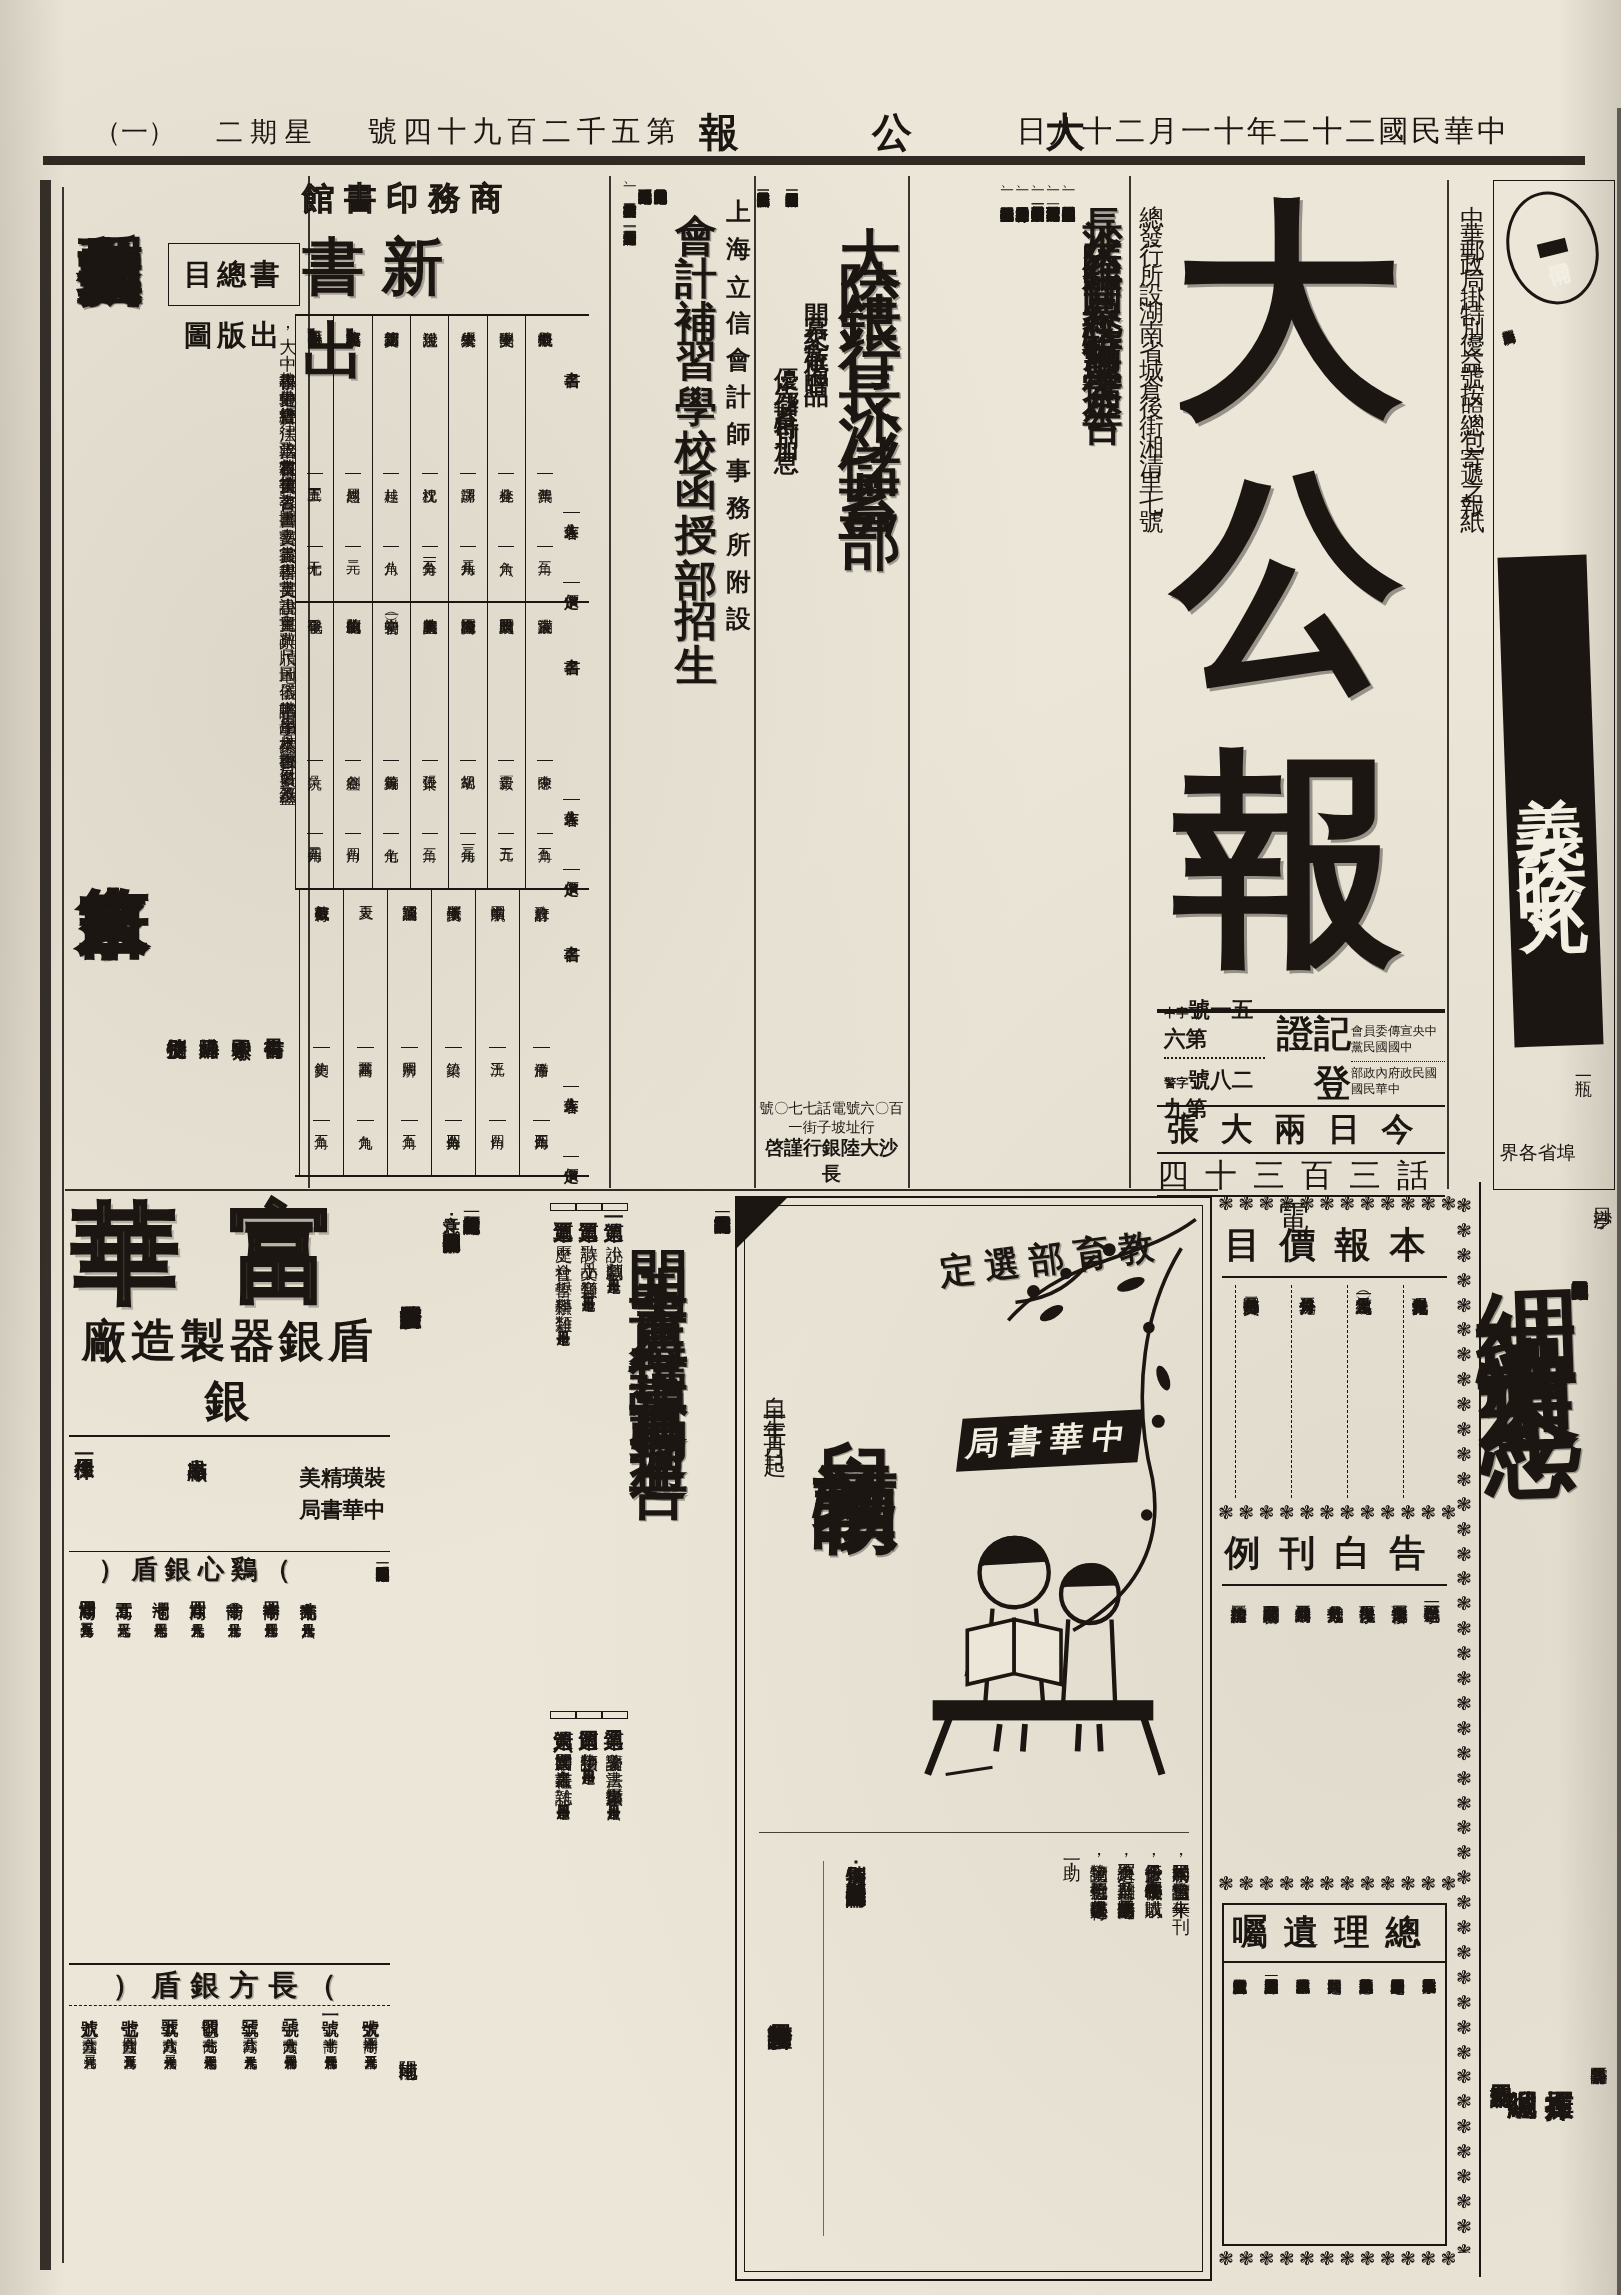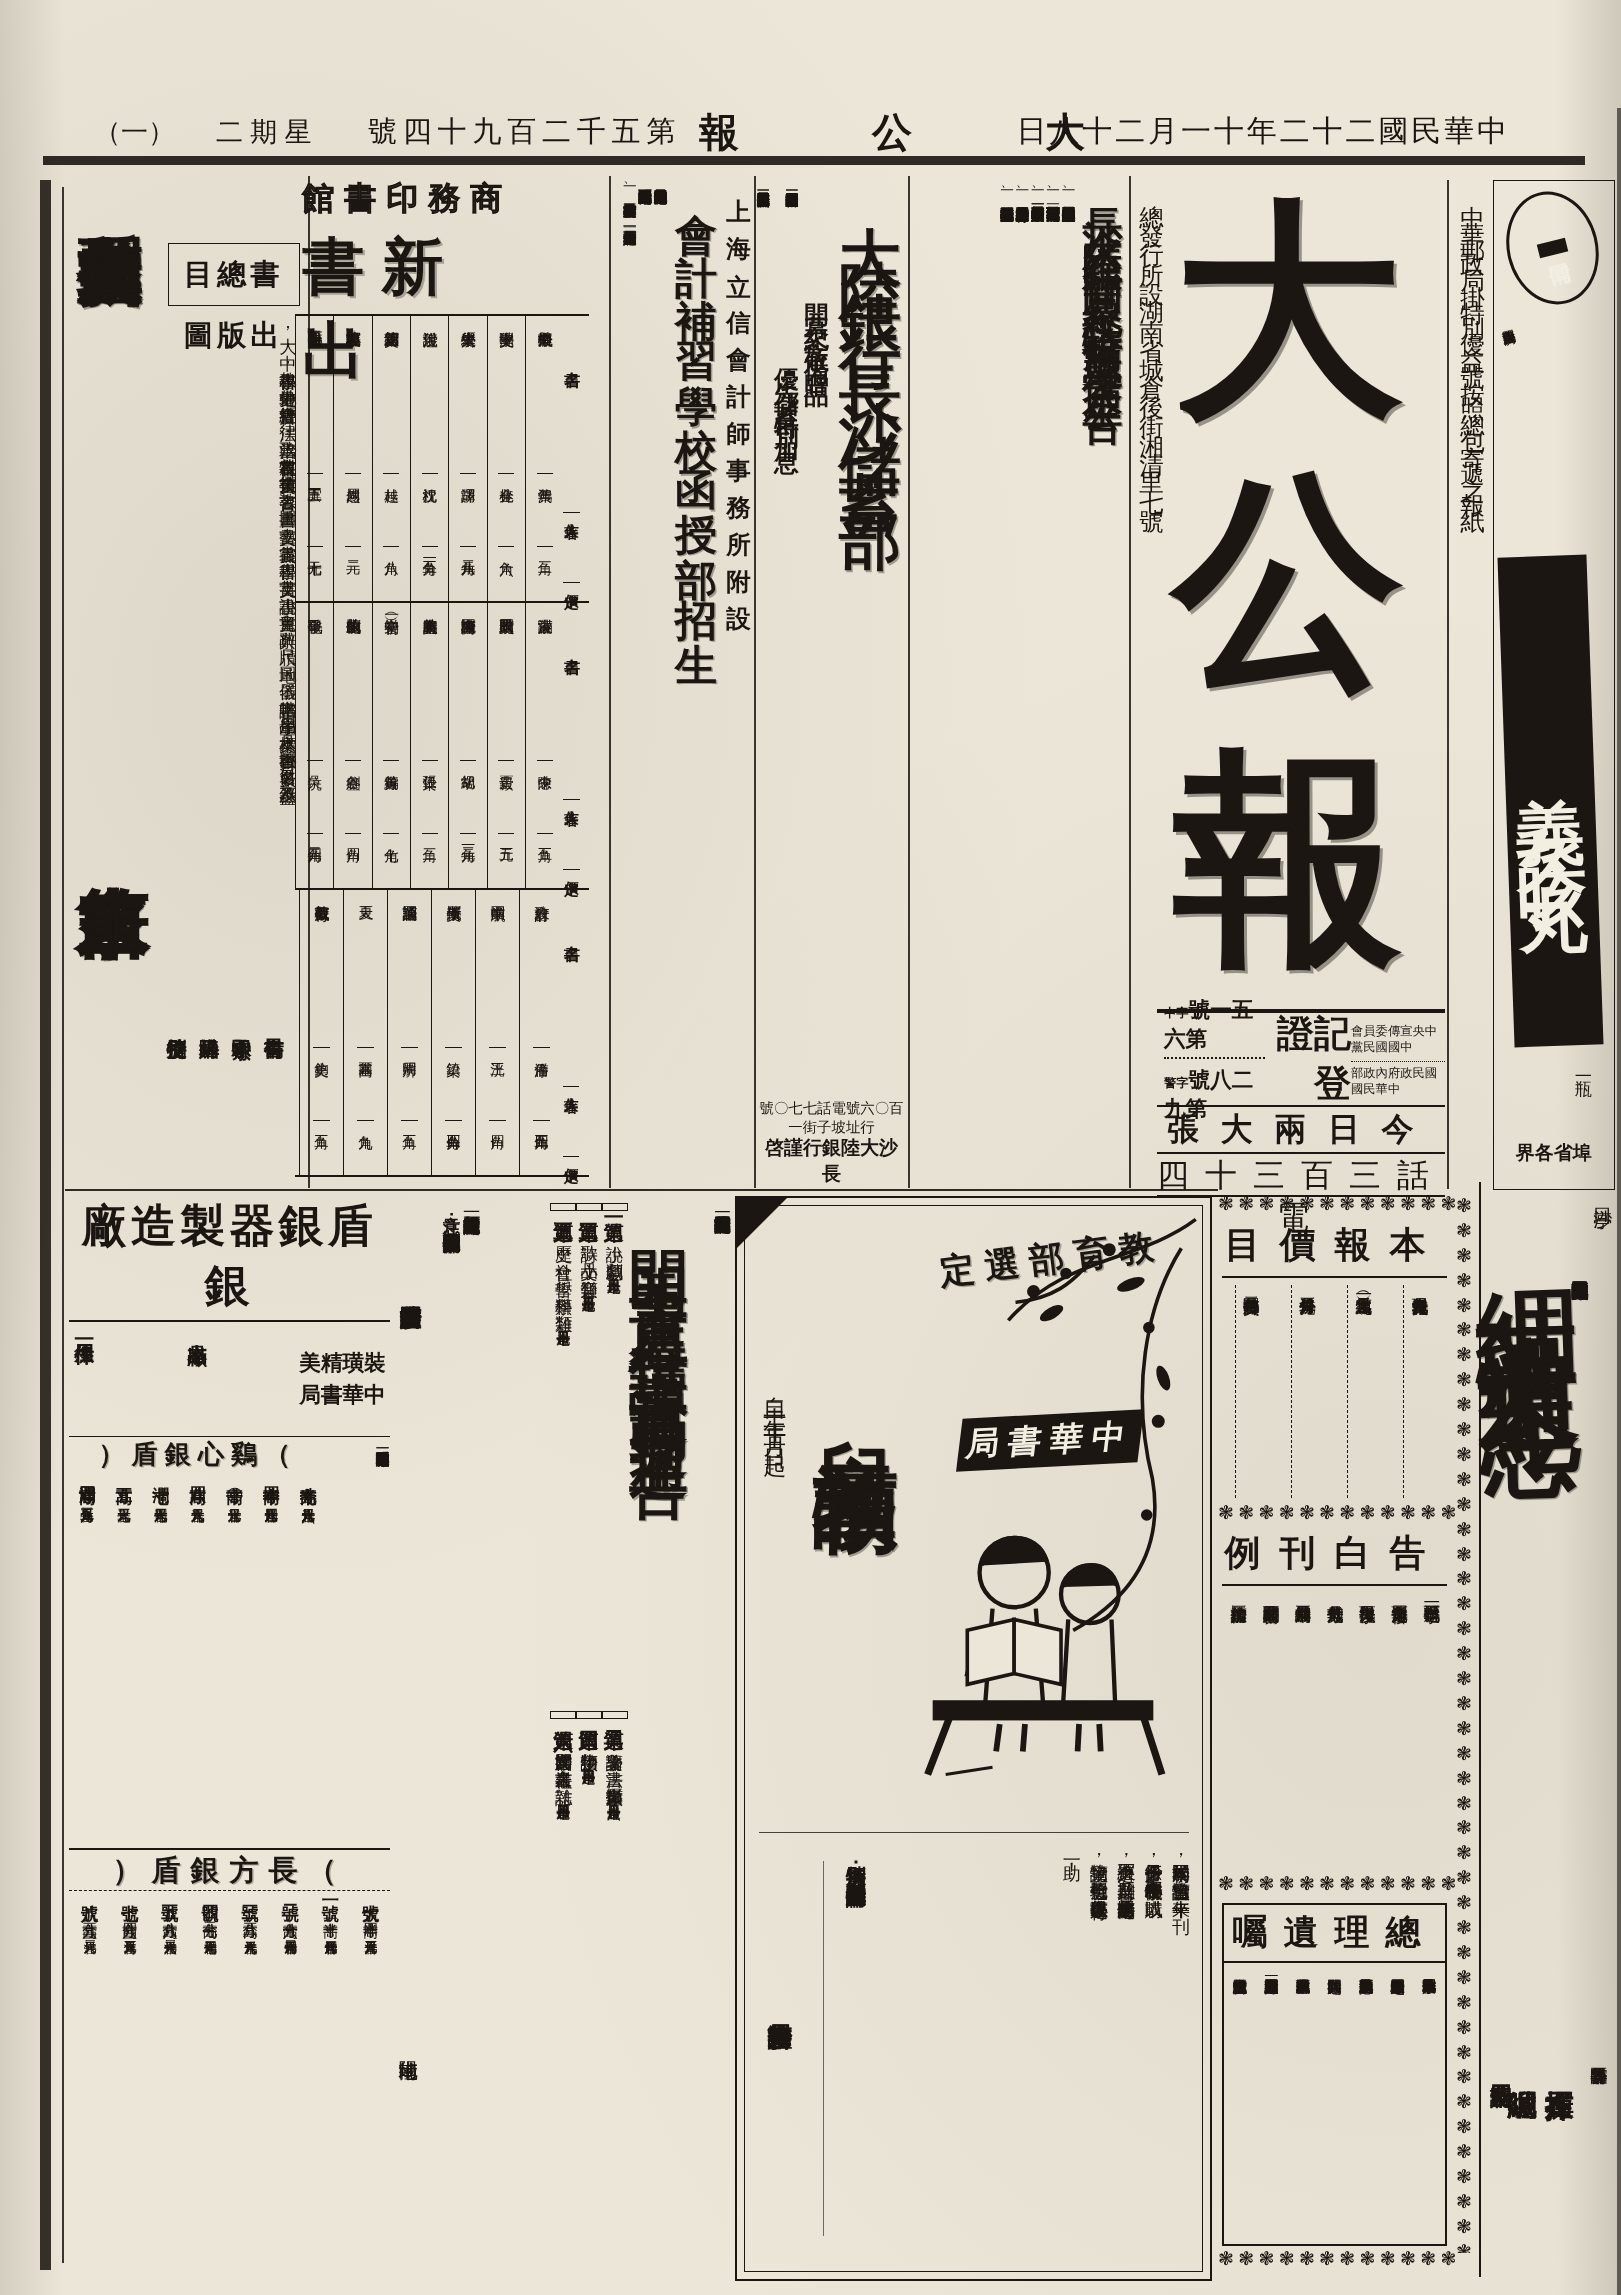--- a/index.html
+++ b/index.html
@@ -280,21 +280,21 @@
 
 <div class="abs thin" style="left:1493px;top:180px;width:120px;height:1008px">
   <div class="abs" style="left:13px;top:10px;width:85px;height:108px;border:3.6px solid #1b1611;border-radius:50%;transform:rotate(-14deg);display:flex;align-items:center;justify-content:center">
     <div class="v ink" style="padding:7.2px 2.9px;font-size:21.6px;font-weight:bold">囘備</div>
   </div>
   <div class="abs v" style="left:29px;top:137px;height:216px;font-size:13px;transform:rotate(-14deg)">上海四馬路大藥房發行</div>
   <div class="abs ink" style="left:11.5px;top:375px;width:89px;height:490px;display:flex;align-items:center;justify-content:center;transform:rotate(-2deg)">
     <div class="v" style="font-size:69px;font-weight:900;letter-spacing:29px">義久咳丸</div>
   </div>
   <div class="abs v" style="left:79px;top:886px;height:72px;font-size:17.3px">一瓶</div>
-  <div class="abs" style="left:5.8px;top:959px;width:108px;font-size:19px;font-weight:bold;text-align:center">界各省埠</div>
+  <div class="abs" style="left:5.8px;top:959px;width:108px;font-size:19px;font-weight:normal;">界各省埠</div>
 </div>
 
 <div class="abs flower" style="left:1218px;top:1192px;width:238px">❃❃❃❃❃❃❃❃❃❃❃❃</div>
 <div class="abs flower vt" style="left:1452px;top:1194px;height:1059px;width:23px">❃❃❃❃❃❃❃❃❃❃❃❃❃❃❃❃❃❃❃❃❃❃❃❃❃❃❃❃❃❃❃❃❃❃❃❃❃❃❃❃❃❃❃❃❃❃❃❃</div>
 
 <div class="abs" style="left:1222px;top:1221px;width:225px;height:275px">
   <div style="font-size:36px;font-weight:900;text-align:center;letter-spacing:19px;border-bottom:2.9px solid #1b1611;padding-bottom:5.8px">目價報本</div>
   <div class="rowrev" style="height:216px;margin-top:7.2px;justify-content:space-around">
 
       <div class="v" style="height:213px;font-size:16.6px;border-left:1.4px dashed #1b1611;padding:0 5.8px">本報每月報費現光洋九角全</div>
@@ -464,20 +464,21 @@
     </div>
   <div class="v" style="height:1052px;font-size:17.3px;width:21.6px">中學生雜誌徵求湘省讀者一千戶預定全年照原價八折額滿截止</div>
   <div class="v" style="height:1052px;font-size:17.3px;font-weight:bold;width:21.6px">注意：廉價期內以現款直接向本店購買者爲限逾期仍售實價優待券停止有效</div>
   <div style="width:46px">
     <div class="v" style="height:757px;font-size:21.6px;font-weight:bold;margin-top:86px">上海開明書店長沙分店謹啓</div>
     <div class="v" style="height:187px;font-size:19px">地址南陽街</div>
   </div>
 </div>
 
 <div class="abs" style="left:69px;top:1196px;width:321px;height:1081px">
+  <div style="font-size:108px;font-weight:900;text-align:center;letter-spacing:50px;line-height:115px;-webkit-text-stroke:2.9px #1b1611;color:#4a4136;text-shadow:3.6px 3.6px 0 rgba(27,22,17,.25)">華富</div>
   <div style="font-size:45px;font-weight:900;text-align:center;letter-spacing:4.3px;border-bottom:2.2px solid #1b1611;padding-bottom:4.3px">廠造製器銀盾銀</div>
   <div class="rowrev" style="height:108px;align-items:center;justify-content:space-between;padding:2.9px 4.3px">
     <div style="font-size:21.6px;font-weight:bold;line-height:1.5">
       <div>美精璜裝</div>
       <div>局書華中</div>
     </div>
     <div class="v" style="height:101px;font-size:20px;font-weight:bold">本廠出品</div>
     <div class="v" style="height:101px;font-size:20px;font-weight:bold">一律保用</div>
   </div>
   <div class="rowrev" style="height:411px;border-top:1.4px solid #1b1611">

